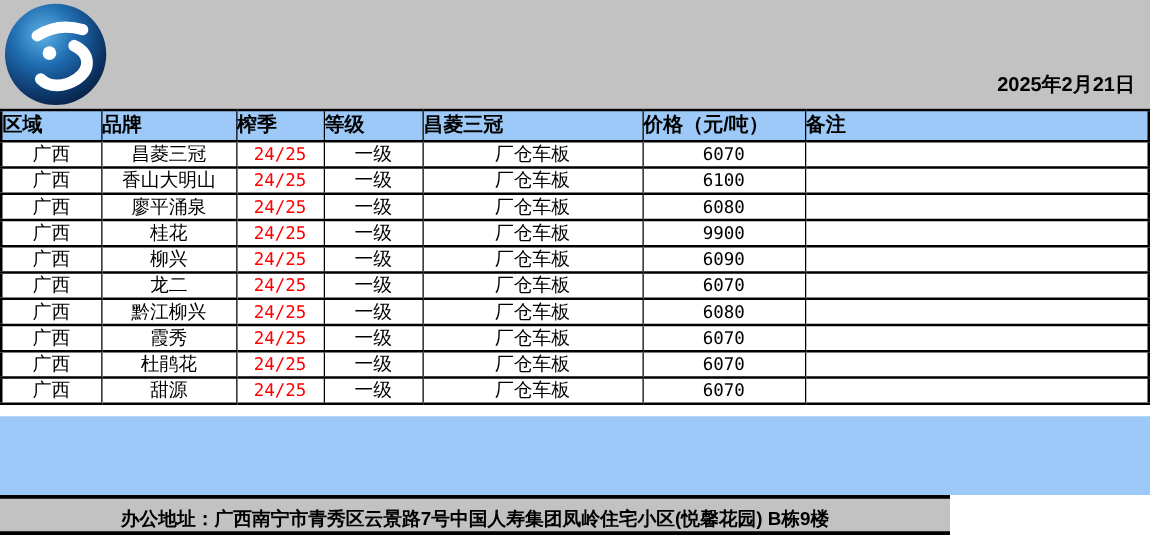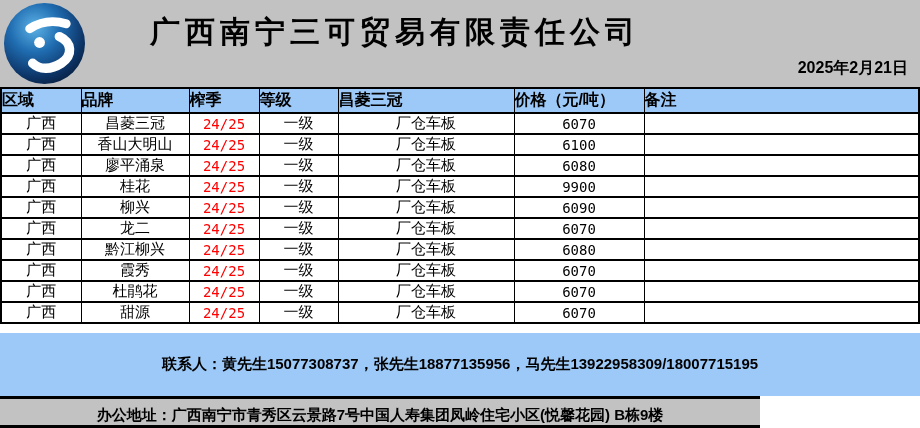--- a/index.html
+++ b/index.html
@@ -60,21 +60,20 @@
     display:flex;align-items:flex-end;justify-content:center;
   }
   .address-line{font-size:15px;font-weight:bold;white-space:nowrap;}
 </style>
 </head>
 <body>
 
 <div class="sheet">
 
   <div class="top-band">
-    <span class="company-title">广西南宁三可贸易有限责任公司</span>
     <span class="doc-date">2025年2月21日</span>
   </div>
 
   <svg class="logo" viewBox="0 0 84 84">
     <defs>
       <radialGradient id="sph" cx="38%" cy="30%" r="78%">
         <stop offset="0%" stop-color="#5db2e6"></stop>
         <stop offset="40%" stop-color="#1f6cb0"></stop>
         <stop offset="78%" stop-color="#0d3568"></stop>
         <stop offset="100%" stop-color="#081d3c"></stop>
@@ -195,20 +194,19 @@
           <td class="season num">24/25</td>
           <td>一级</td>
           <td>厂仓车板</td>
           <td class="num">6070</td>
           <td></td>
         </tr>
       </tbody>
   </table>
 
   <div class="footer-band">
-    <span class="footer-line">联系人：黄先生15077308737，张先生18877135956，马先生13922958309/18007715195</span>
   </div>
 
   <div class="address-band">
     <span class="address-line">办公地址：广西南宁市青秀区云景路7号中国人寿集团凤岭住宅小区(悦馨花园)  B栋9楼</span>
   </div>
 
 </div>
 
 </body></html>

